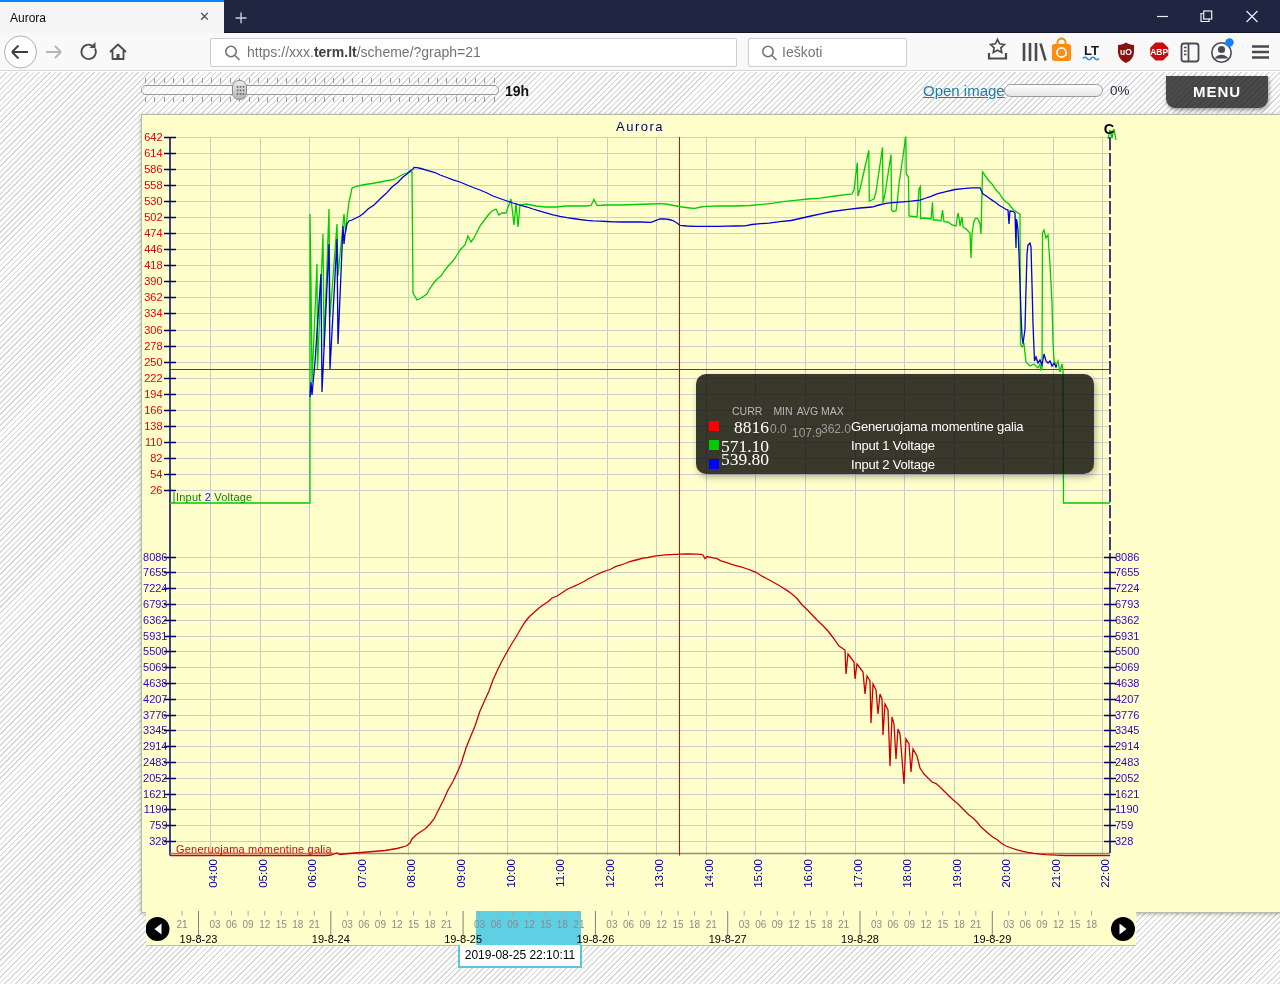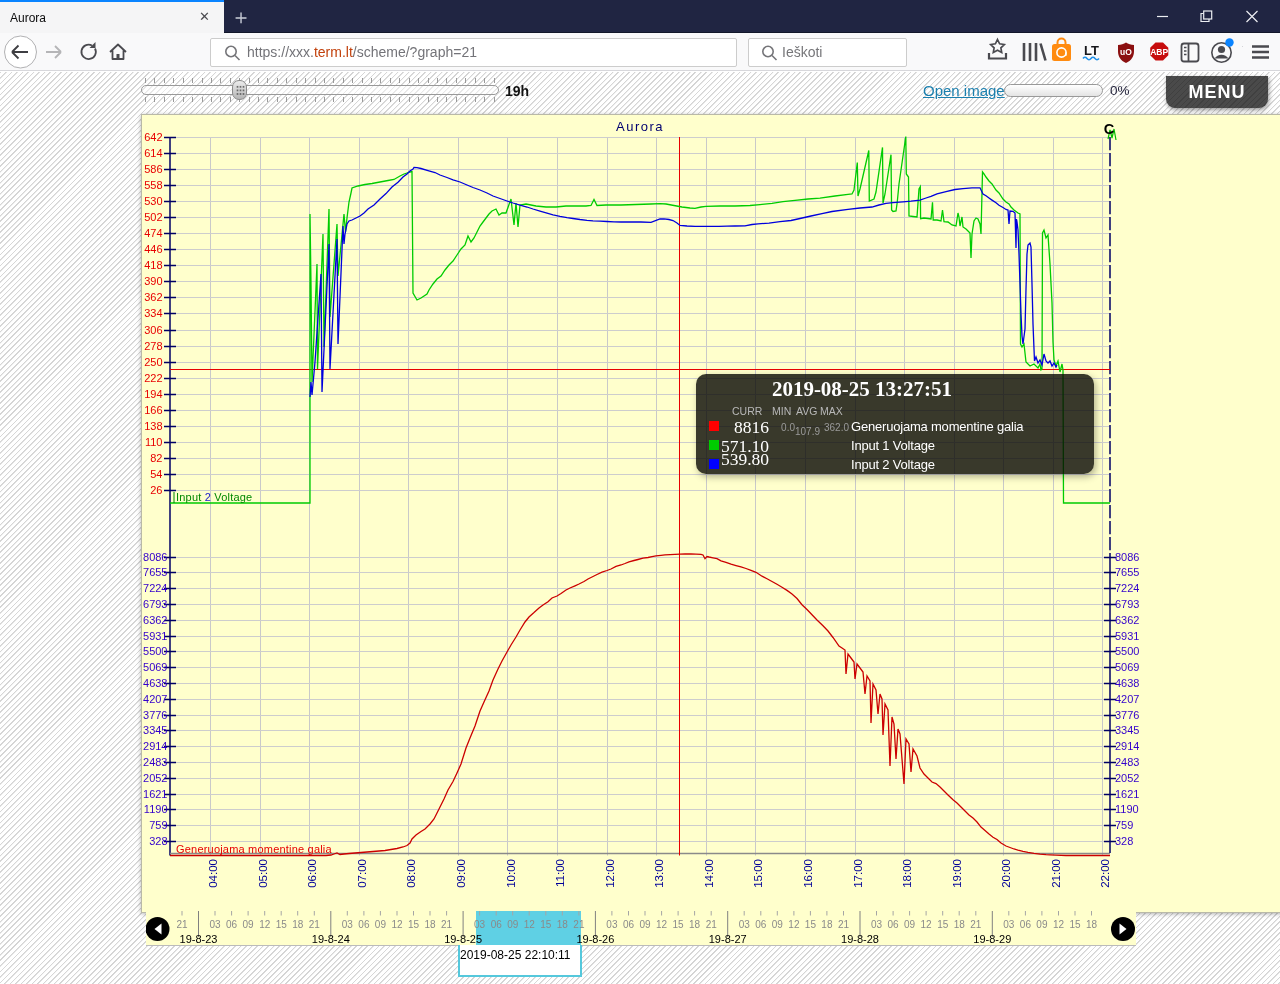--- a/index.html
+++ b/index.html
@@ -8,28 +8,28 @@
 .tab .x{position:absolute;left:199px;top:7px;font-size:13px;color:#4a4a4f}
 .plus{position:absolute;left:229px;top:2px;width:24px;height:29px;color:#c5c9d4;font-size:21px;font-weight:400;text-align:center;line-height:29px}
 .winbtn{position:absolute;top:0;height:31px;width:45px;color:#eceef2}
 .toolbar{position:absolute;left:0;top:33px;width:1280px;height:38px;background:#f9f9fa;border-bottom:1px solid #d7d7db}
 .content{position:absolute;left:0;top:72px;width:1280px;height:912px;background-image:repeating-linear-gradient(135deg,#d2d2d2 0px,#d8d8d8 0.9px,#ffffff 1.4px,#ffffff 3.9px)}
 .urlbar{position:absolute;left:210px;top:5px;width:527px;height:29px;background:#fff;border:1px solid #ccc;border-radius:2px;font-size:14px;color:#737378;line-height:27px}
 .searchbar{position:absolute;left:748px;top:5px;width:159px;height:29px;background:#fff;border:1px solid #ccc;border-radius:2px;font-size:14px;color:#767679;line-height:27px}
 .chart{position:absolute;left:141px;top:42px;width:1204px;height:799px;background:#ffffcc;border:1px solid #b9b9a8;box-shadow:0 1px 4px rgba(0,0,0,.3)}
 .tooltip{position:absolute;left:696px;top:302px;width:398px;height:100px;background:rgba(8,8,2,0.80);border-radius:10px;color:#fff;box-shadow:2px 3px 7px rgba(0,0,0,.3)}
 .tooltip .ttl{position:absolute;left:0;top:3px;width:332px;text-align:center;font-family:"Liberation Serif",serif;font-weight:bold;font-size:21px}
-.tooltip .hdr{position:absolute;top:31px;font-size:10.5px;color:#b8b8b8;}
+.tooltip .hdr{position:absolute;top:31px;font-size:10.5px;color:#b8b8b8;text-align:center}
 .tooltip .sw{position:absolute;left:13px;width:10px;height:10px}
 .tooltip .val{position:absolute;width:73px;text-align:right;font-family:"Liberation Serif",serif;font-weight:normal;font-size:17.5px}
-.tooltip .mam{position:absolute;font-size:10px;color:#9a9a9a;text-align:right}
+.tooltip .mam{position:absolute;font-size:12px;color:#9a9a9a;text-align:left}
 .tooltip .lbl{position:absolute;left:155px;font-size:13px;letter-spacing:-0.2px}
 .timeline{position:absolute;left:146px;top:839px;width:990px;height:35px;background:#ffffcc;border-bottom:1px solid #bbb}
-.dtbox{position:absolute;left:458px;top:873px;width:124px;height:32px;background:#fff;border:2px solid #55c8dc;border-top:none;font-size:12px;line-height:20px;color:#000}
-.menu{position:absolute;left:1166px;top:4px;width:102px;height:32px;background:#4a4a4a;background-image:repeating-linear-gradient(135deg,rgba(0,0,0,.14) 0 1px,transparent 1px 3.9px);border-radius:0 0 9px 9px;color:#fff;font-weight:bold;font-size:18px;text-align:center;line-height:32px;letter-spacing:1px;box-shadow:1px 2px 4px rgba(0,0,0,.4)}
+.dtbox{position:absolute;left:458px;top:873px;width:124px;height:23px;background:#fff;border:2px solid #55c8dc;border-top:none;font-size:12px;text-align:center;line-height:20px;color:#000}
+.menu{position:absolute;left:1166px;top:4px;width:102px;height:32px;background:#4a4a4a;background-image:repeating-linear-gradient(135deg,rgba(0,0,0,.14) 0 1px,transparent 1px 3.9px);border-radius:0 0 9px 9px;color:#fff;font-weight:bold;font-size:15px;text-align:center;line-height:32px;letter-spacing:1px;box-shadow:1px 2px 4px rgba(0,0,0,.4)}
 .slidertrack{position:absolute;left:141px;top:13px;width:358px;height:10px;border:1px solid #999;border-radius:5px;background:rgba(255,255,255,.45)}
 .sliderticks{position:absolute;width:352px;height:5px;background-image:repeating-linear-gradient(90deg,#999 0 1px,transparent 1px 9.42px)}
 .thumb{position:absolute;left:232px;top:8px;width:15px;height:20px;border:1px solid #8a8a8a;border-radius:7px;background:linear-gradient(#ececec,#b5b5b5)}
 .thumb .dots{position:absolute;left:3px;top:4px;width:9px;height:11px;background-image:radial-gradient(#6a6a6a 1px,rgba(0,0,0,0) 1.1px);background-size:3px 3.6px}
 .openimg{position:absolute;left:923px;top:10px;font-size:15px;color:#1a7fae;text-decoration:underline}
 .progress{position:absolute;left:1004px;top:12px;width:99px;height:13px;border:1.5px solid #999;border-radius:7px;background:linear-gradient(#fff,#e4e4e4)}
 svg{display:block}
 .chart svg{margin:-1px 0 0 -1px}
 </style></head>
 <body>
@@ -56,21 +56,21 @@
   <path d="M12 19H28M12 19l6.5-6.5M12 19l6.5 6.5" stroke="#3e3e42" stroke-width="1.8" fill="none"></path>
   <path d="M46 19H61M61 19l-6-6M61 19l-6 6" stroke="#b5b5b7" stroke-width="1.8" fill="none"></path>
   <path d="M92 12.5a7.2 7.2 0 1 0 3 3" stroke="#4a4a4f" stroke-width="1.8" fill="none"></path>
   <path d="M95.5 9v6h-6z" fill="#4a4a4f"></path>
   <path d="M110 19l8-7.5 8 7.5M112.5 17.5V26h11v-8.5" stroke="#4a4a4f" stroke-width="1.8" fill="none" stroke-linejoin="round"></path>
   <rect x="116.5" y="21" width="3" height="5" fill="#4a4a4f"></rect>
  </svg>
  <div class="urlbar"><svg width="28" height="27" style="float:left;margin-left:8px">
         <circle cx="12" cy="12.5" r="5.2" fill="none" stroke="#757579" stroke-width="1.6"></circle>
         <path d="M16 16.5l4.5 4.5" stroke="#757579" stroke-width="1.6"></path>
-      </svg><span>https://xxx.<b style="color:#c2410c;font-weight:normal">term.lt</b>/scheme/?graph=21</span></div>
+      </svg><span>https://xxx.<b style="color:#404040;font-weight:bold">term.lt</b>/scheme/?graph=21</span></div>
  <div class="searchbar"><svg width="26" height="27" style="float:left;margin-left:7px">
         <circle cx="12" cy="12.5" r="5.2" fill="none" stroke="#757579" stroke-width="1.6"></circle>
         <path d="M16 16.5l4.5 4.5" stroke="#757579" stroke-width="1.6"></path>
       </svg><span>Ieškoti</span></div>
  <svg width="300" height="38" style="position:absolute;left:980px;top:0">
   <g stroke="#4a4a4f" fill="none" stroke-width="1.7">
    <path d="M17.5 6.5l2.1 4.3 4.7.7-3.4 3.3.8 4.7-4.2-2.2-4.2 2.2.8-4.7-3.4-3.3 4.7-.7z"></path>
    <path d="M9 20v5.5h17V20" stroke-width="2.2"></path>
   </g>
   <g stroke="#4a4a4f" stroke-width="2.6">
@@ -221,21 +221,20 @@
         <polyline points="169,283 170,268 171,281 174,248 180,160 181,278 188,130 189,255 196,125 197,230 202,112 203,130 204,120 206,110 208,107 211,106 215,104 219,102 223,99 227,95 233,91 239,85 245,79.6 251,73 257,68.2 262,63 266,60 269,57 272,55 273,53.5 276,53.6 280,54.5 287,56.5 294,58.5 299,61 306,63.5 312,65.8 319,68 326,71 332,73.5 339,76 346,79 352,82 359,84.5 366,87 372,89 379,91 386,93 392,95 399,97 406,99 412,100.8 419,102.3 426,103.6 432,104.5 439,105.5 446,106.3 452,106.8 459,107.2 466,107.5 473,107.8 480,108 490,108 500,108 510,108.3 519,105 523,104.8 528,105.5 532,106.5 536,109 539,111.4 546,112 554,112.3 562,112.4 570,112.4 578,112.3 586,112.2 594,112 604,111.8 611,110.5 617,109.8 628,109.2 639,107.6 650,106.5 659,104.5 670,102 681,99.6 691,97.5 707,95.3 719,94 731,93 738,91 745,89.3 752,88.7 762,87.9 770,87.2 779,86.2 785,84 790,82.4 796,79.8 805,77.6 814,75.5 822,74.6 831,73.8 839,73.8 842,80 845,81.8 848,84 851,86.1 855,88.8 858,91.3 862,93.5 865,95.5 867,96 868,110 869,97 872,97.3 874,99 875,134 875.5,105 876,108 877,116 878,140 879,170 880,200 881,222 882,230 884,215 885,175 886,140 887,131 889,129 890,133 891,170 892,210 893,235 893.5,247 895,243 897,249 899,246 901,251 903,240 905,247 907,249 909,247 911,252 913,249 915,253 916,251" fill="none" stroke="#0000dd" stroke-width="1.3"></polyline>
         <polyline points="967,25 969,16 971,24 973,15 975,26" fill="none" stroke="#00bb00" stroke-width="1.2"></polyline>
         <text x="35" y="387" font-size="11" font-family="'Liberation Sans',sans-serif" fill="#008800" letter-spacing="0.2">Input <tspan fill="#2222cc">2</tspan> Voltage</text>
         <path d="M33 378V389" stroke="#008800" stroke-width="1"></path>
         <text x="35" y="738.5" font-size="11" font-family="'Liberation Sans',sans-serif" fill="#e80000" letter-spacing="0.2">Generuojama momentine galia</text>
         <text x="499" y="16.5" text-anchor="middle" font-size="13" letter-spacing="1.5" fill="#000070" font-family="'Liberation Sans',sans-serif">Aurora</text>
         <text x="968" y="20" text-anchor="middle" font-size="14.5" font-weight="bold" fill="#000000" font-family="'Liberation Sans',sans-serif">C</text>
       </svg>
     </div>
  <div class="tooltip">
-  <div class="ttl">2019-08-25 13:27:51</div>
   <span class="hdr" style="left:36px;width:30px">CURR</span>
       <span class="hdr" style="left:76px;width:22px">MIN</span>
       <span class="hdr" style="left:100px;width:23px">AVG</span>
       <span class="hdr" style="left:124px;width:25px">MAX</span>
   <span class="sw" style="top:47px;background:#f00"></span>
       <span class="sw" style="top:66px;background:#0c0"></span>
       <span class="sw" style="top:85px;background:#00f"></span>
   <span class="val" style="top:43px;left:0">8816</span>
   <span class="mam" style="top:48px;left:74px;width:25px">0.0</span>
   <span class="mam" style="top:52px;left:96px;width:28px">107.9</span>

